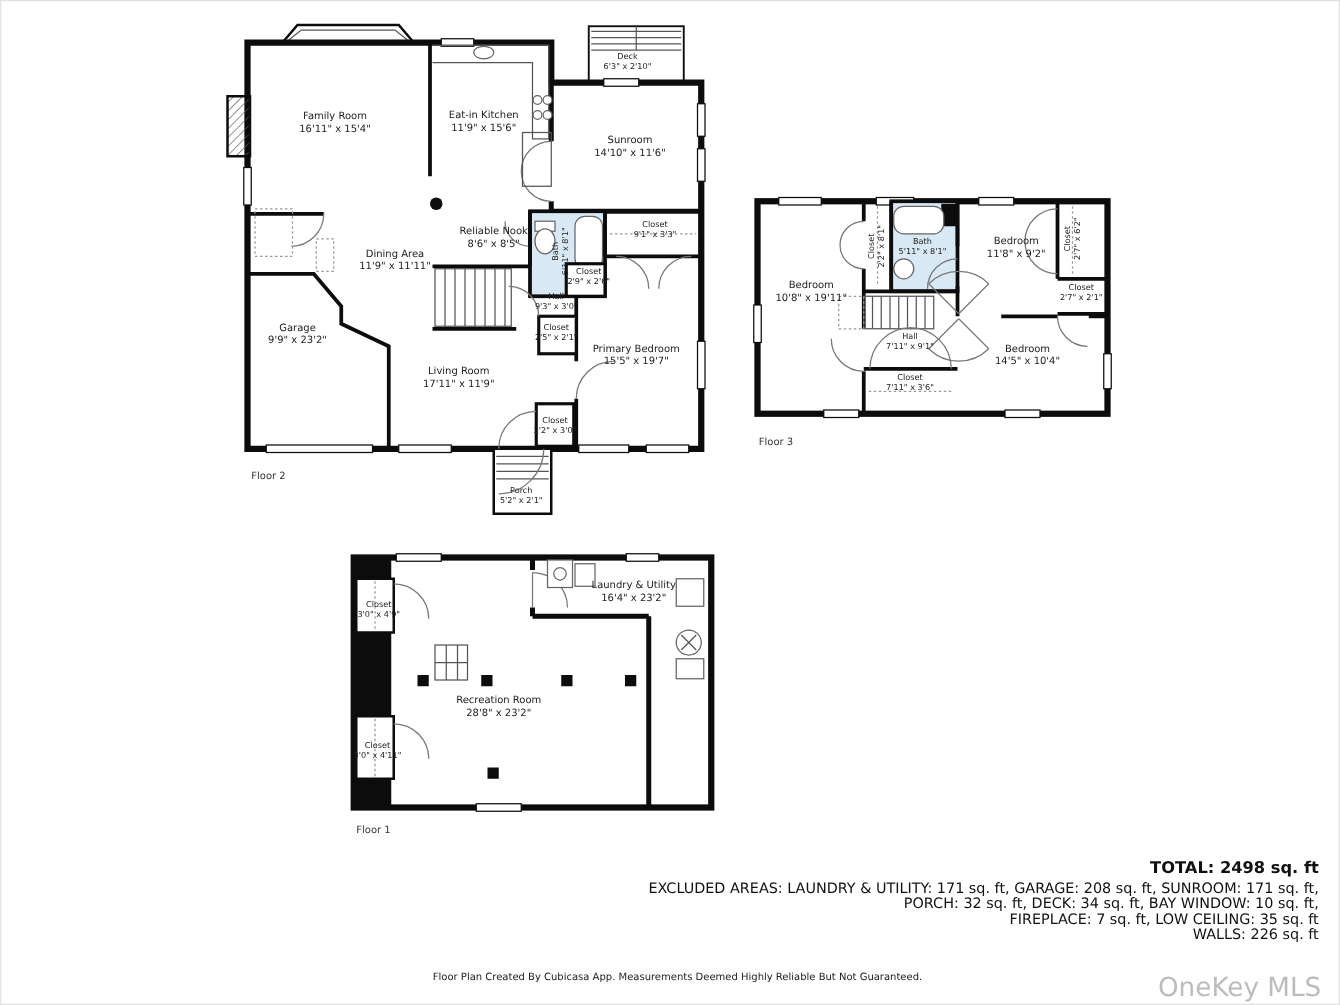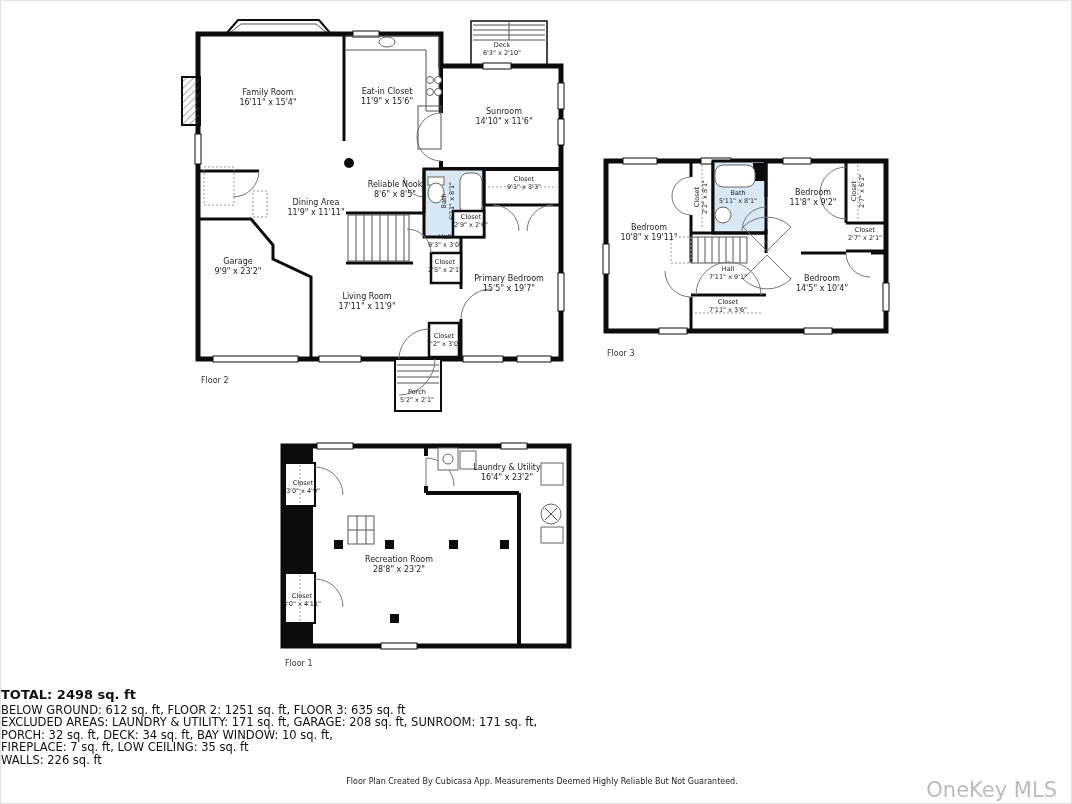--- a/index.html
+++ b/index.html
@@ -14,21 +14,21 @@
     text-align:center;font-size:8px;line-height:1.2;color:#222;
     white-space:nowrap;pointer-events:none;
   }
   .lbl span{display:block;}
   .lbl.sm{font-size:6.5px;}
   .lbl.vert{transform:translate(-50%,-50%) rotate(-90deg);}
   .floor-tag{
     position:absolute;font-size:8px;color:#333;white-space:nowrap;
   }
   .summary{
-    position:absolute;left:0;right:16px;top:688px;text-align:left;
+    position:absolute;left:0;right:16px;top:688px;text-align:right;
     font-size:11.5px;color:#111;line-height:12.6px;
   }
   .summary .total{font-size:13px;font-weight:bold;margin-bottom:2px;}
   .footer-note{
     position:absolute;left:0;right:0;top:776px;text-align:center;
     font-size:8px;color:#222;padding-left:12px;
   }
   .watermark{
     position:absolute;right:14px;top:777px;font-size:21px;color:#bcbcbc;
   }
@@ -262,21 +262,21 @@
       <rect class="win" x="500" y="442" width="26" height="6"></rect>
       <rect class="win" x="380" y="642" width="36" height="6"></rect>
     </g>
   </svg>
 
   <div class="lbl" style="left:267px;top:97px">
     <span>Family Room</span>
       <span>16'11" x 15'4"</span>
   </div>
   <div class="lbl" style="left:386px;top:96px">
-    <span>Eat-in Closet</span>
+    <span>Eat-in Kitchen</span>
       <span>11'9" x 15'6"</span>
   </div>
   <div class="lbl sm" style="left:501px;top:49px">
     <span>Deck</span>
       <span>6'3" x 2'10"</span>
   </div>
   <div class="lbl" style="left:503px;top:116px">
     <span>Sunroom</span>
       <span>14'10" x 11'6"</span>
   </div>
@@ -381,21 +381,20 @@
       <span>28'8" x 23'2"</span>
   </div>
   <div class="lbl sm" style="left:301px;top:600px">
     <span>Closet</span>
       <span>3'0" x 4'11"</span>
   </div>
   <div class="floor-tag" style="left:284px;top:658px">Floor 1</div>
 
   <div class="summary">
     <div class="total">TOTAL: 2498 sq. ft</div>
-    <div>BELOW GROUND: 612 sq. ft, FLOOR 2: 1251 sq. ft, FLOOR 3: 635 sq. ft</div>
     <div>EXCLUDED AREAS: LAUNDRY &amp; UTILITY: 171 sq. ft, GARAGE: 208 sq. ft, SUNROOM: 171 sq. ft,</div>
     <div>PORCH: 32 sq. ft, DECK: 34 sq. ft, BAY WINDOW: 10 sq. ft,</div>
     <div>FIREPLACE: 7 sq. ft, LOW CEILING: 35 sq. ft</div>
     <div>WALLS: 226 sq. ft</div>
   </div>
 
   <div class="footer-note">Floor Plan Created By Cubicasa App. Measurements Deemed Highly Reliable But Not Guaranteed.</div>
   <div class="watermark">OneKey MLS</div>
 </div>
 

